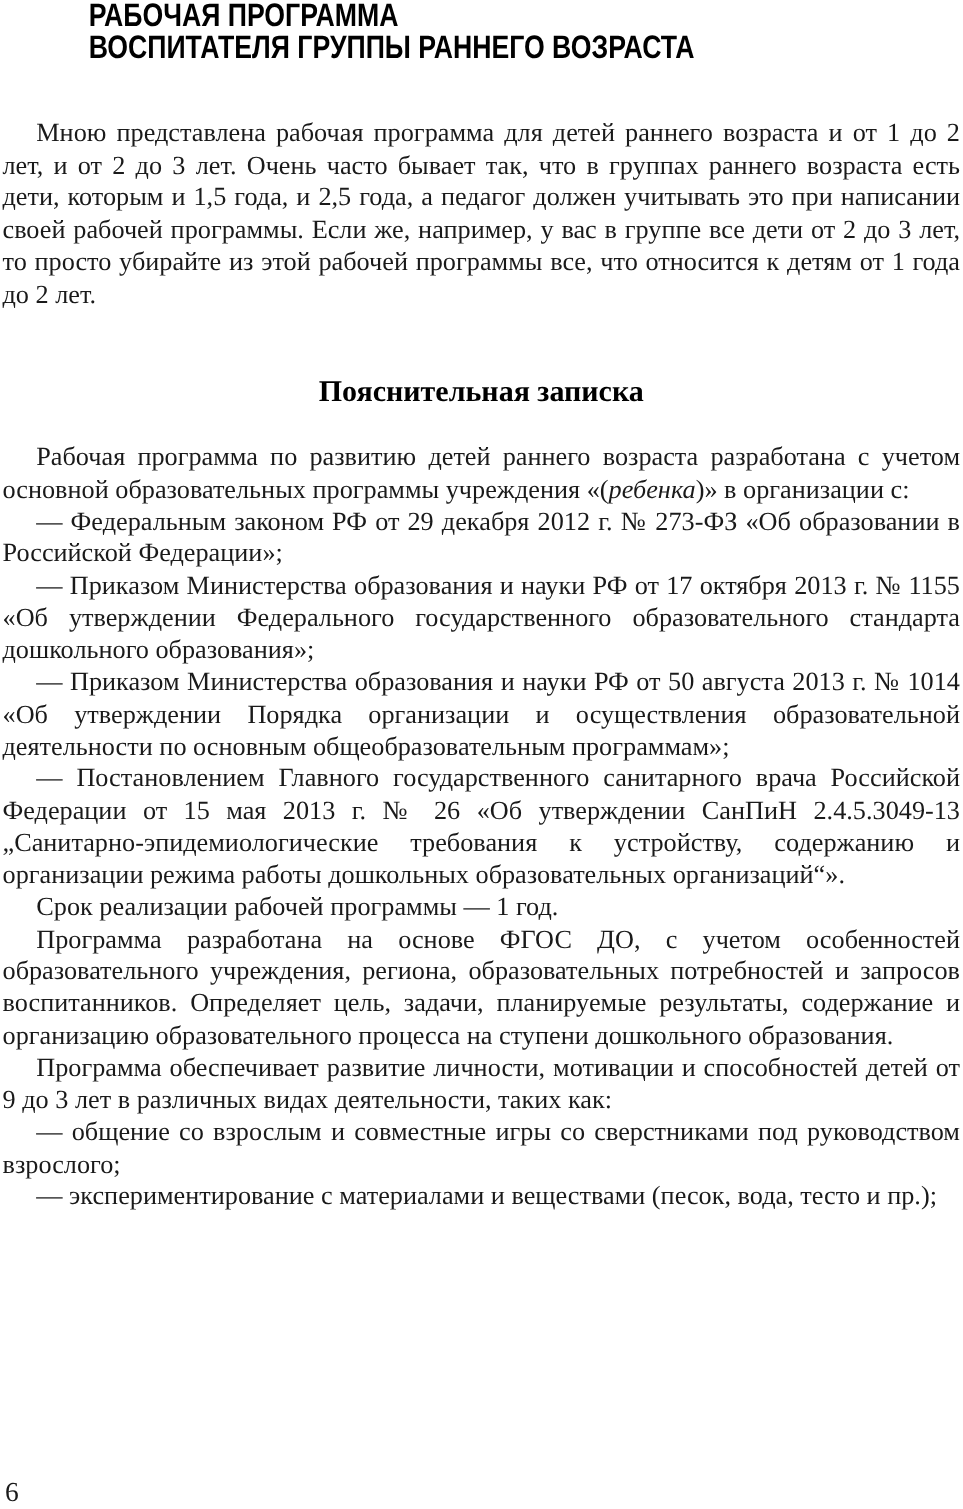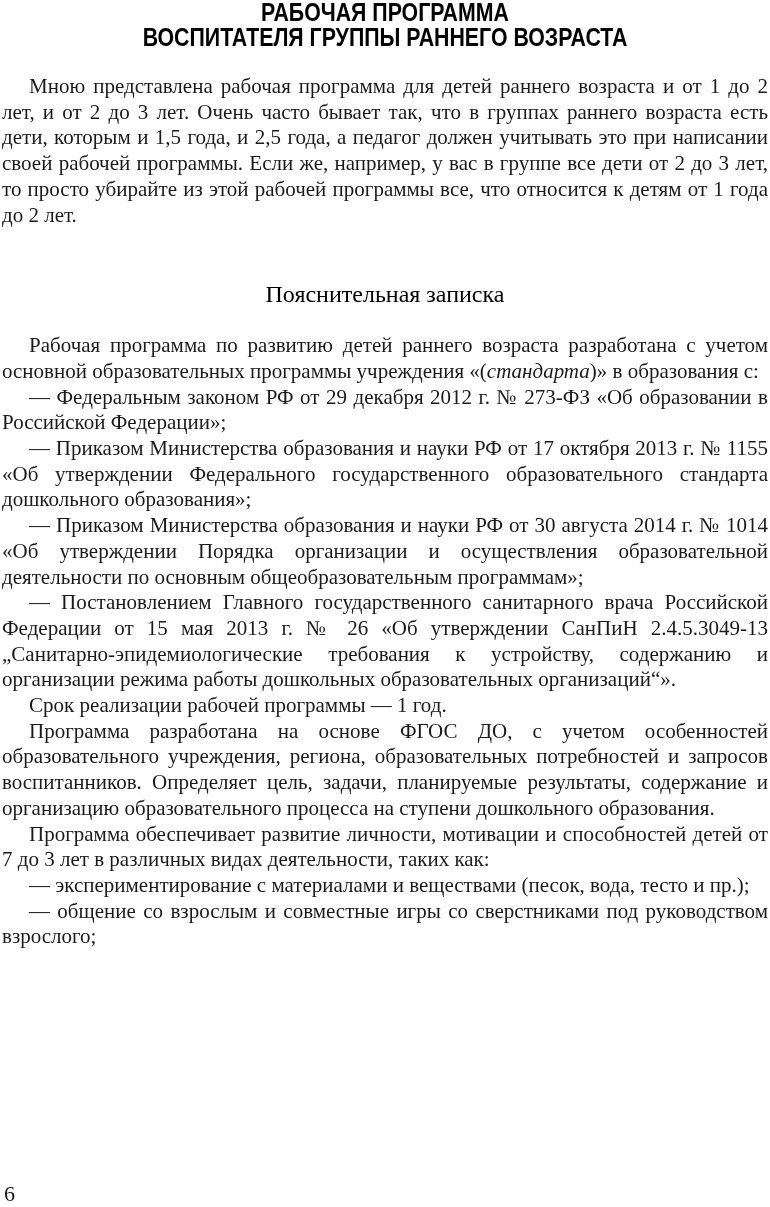--- a/index.html
+++ b/index.html
@@ -14,21 +14,20 @@
     box-sizing: border-box;
     background: #ffffff;
     overflow: hidden;
     padding: 0 2px;
     font-family: "Liberation Serif", serif;
     color: #1a1a1a;
   }
   .doc-title {
     margin: 0;
     padding-top: 0;
-    text-align: center;
     font-family: "Liberation Sans", sans-serif;
     font-weight: 700;
     font-size: 26px;
     line-height: 25px;
     color: #000000;
     letter-spacing: 0;
   }
   .title-line {
     transform: scaleX(0.82);
     transform-origin: 50% 50%;
@@ -37,27 +36,27 @@
   p.body {
     margin: 0;
     font-size: 21px;
     line-height: 25.7px;
     text-align: justify;
     text-indent: 27px;
     hyphens: auto;
     -webkit-hyphens: auto;
   }
   p.intro {
-    margin-top: 24px;
+    margin-top: 44px;
   }
   h2.section-heading {
     margin: 51px 0 0 0;
     text-align: center;
     font-family: "Liberation Serif", serif;
-    font-weight: 400;
+    font-weight: 700;
     font-size: 24px;
     line-height: 30px;
     color: #000000;
   }
   p.after-heading {
     margin-top: 24px;
   }
   .italic {
     font-style: italic;
   }
@@ -78,37 +77,37 @@
 
   <header class="doc-title">
     <div class="title-line">РАБОЧАЯ ПРОГРАММА</div>
     <div class="title-line">ВОСПИТАТЕЛЯ ГРУППЫ РАННЕГО ВОЗРАСТА</div>
   </header>
 
   <p class="body intro">Мною представлена рабочая программа для детей раннего возраста и от 1 до 2 лет, и от 2 до 3 лет. Очень часто бывает так, что в группах раннего возраста есть дети, которым и 1,5 года, и 2,5 года, а педагог должен учитывать это при написании своей рабочей программы. Если же, например, у вас в группе все дети от 2 до 3 лет, то просто убирайте из этой рабочей программы все, что относится к детям от 1 года до 2 лет.</p>
 
   <h2 class="section-heading">Пояснительная записка</h2>
 
-  <p class="body after-heading"><span>Рабочая программа по развитию детей раннего возраста разработана с учетом основной образовательных программы учреждения «(</span><span class="italic">стандарта</span><span>)» в образования с:</span></p>
+  <p class="body after-heading"><span>Рабочая программа по развитию детей раннего возраста разработана с учетом основной образовательных программы учреждения «(</span><span class="italic">ребенка</span><span>)» в организации с:</span></p>
 
   <p class="body">— Федеральным законом РФ от 29 декабря 2012 г. № 273-ФЗ «Об образовании в Российской Федерации»;</p>
 
 
   <p class="body">— Приказом Министерства образования и науки РФ от 17 октября 2013 г. № 1155 «Об утверждении Федерального государственного образовательного стандарта дошкольного образования»;</p>
 
-  <p class="body">— Приказом Министерства образования и науки РФ от 30 августа 2014 г. № 1014 «Об утверждении Порядка организации и осуществления образовательной деятельности по основным общеобразовательным программам»;</p>
+  <p class="body">— Приказом Министерства образования и науки РФ от 50 августа 2013 г. № 1014 «Об утверждении Порядка организации и осуществления образовательной деятельности по основным общеобразовательным программам»;</p>
 
   <p class="body">— Постановлением Главного государственного санитарного врача Российской Федерации от 15 мая 2013 г. № 26 «Об утверждении СанПиН 2.4.5.3049-13 „Санитарно-эпидемиологические требования к устройству, содержанию и организации режима работы дошкольных образовательных организаций“».</p>
 
   <p class="body">Срок реализации рабочей программы — 1 год.</p>
 
   <p class="body">Программа разработана на основе ФГОС ДО, с учетом особенностей образовательного учреждения, региона, образовательных потребностей и запросов воспитанников. Определяет цель, задачи, планируемые результаты, содержание и организацию образовательного процесса на ступени дошкольного образования.</p>
 
-  <p class="body">Программа обеспечивает развитие личности, мотивации и способностей детей от 7 до 3 лет в различных видах деятельности, таких как:</p>
+  <p class="body">Программа обеспечивает развитие личности, мотивации и способностей детей от 9 до 3 лет в различных видах деятельности, таких как:</p>
 
 
+  <p class="body">— общение со взрослым и совместные игры со сверстниками под руководством взрослого;</p>
+
   <p class="body">— экспериментирование с материалами и веществами (песок, вода, тесто и пр.);</p>
-
-  <p class="body">— общение со взрослым и совместные игры со сверстниками под руководством взрослого;</p>
 
   <div class="page-number">6</div>
 
 </div>
 
 </body></html>

